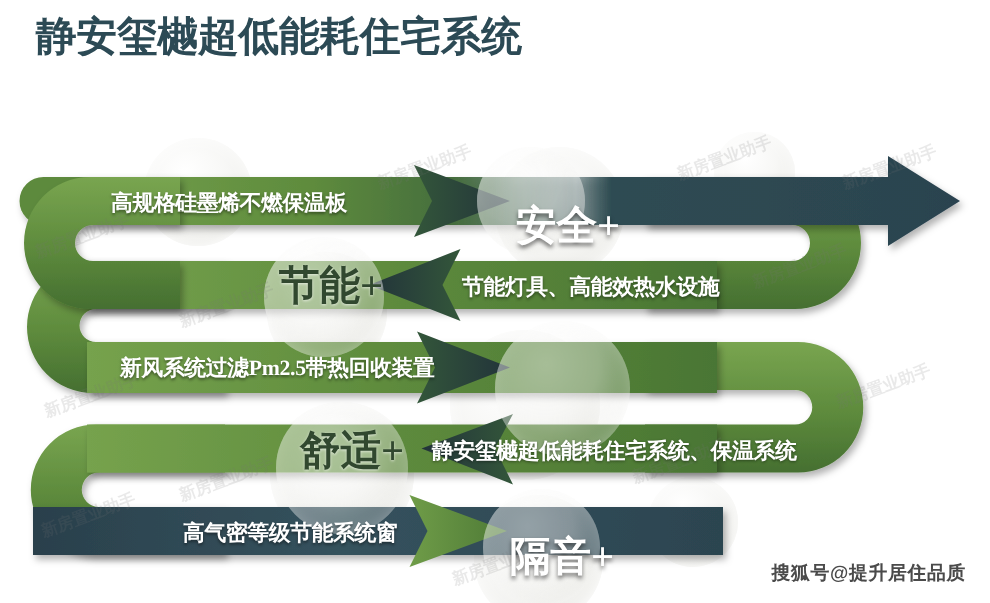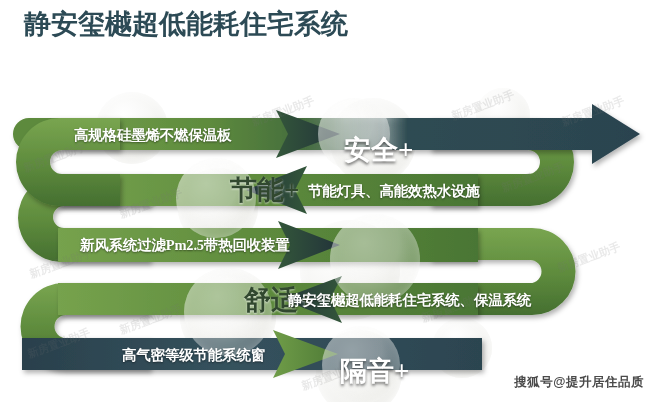--- a/index.html
+++ b/index.html
@@ -62,21 +62,21 @@
   }
   .band-key{
     position:absolute;
     font-weight:bold;
     font-size:27px;
     font-family:"Liberation Serif","DejaVu Serif",serif;
     white-space:nowrap;
     letter-spacing:0px;
   }
   .key-light{color:#ffffff;text-shadow:0 2px 3px rgba(0,0,0,.55);margin-top:16px;}
-  .key-dark{color:#31482f;text-shadow:0 1px 2px rgba(255,255,255,.65);margin-left:44px;}
+  .key-dark{color:#31482f;text-shadow:0 1px 2px rgba(255,255,255,.65);}
 
   .source-mark{
     position:absolute;right:16px;top:374px;
     font-size:12.5px;font-weight:bold;
     color:#4a4a4a;
     font-family:"Liberation Sans","DejaVu Sans",sans-serif;
     white-space:nowrap;
     letter-spacing:0.5px;
   }
 </style>

